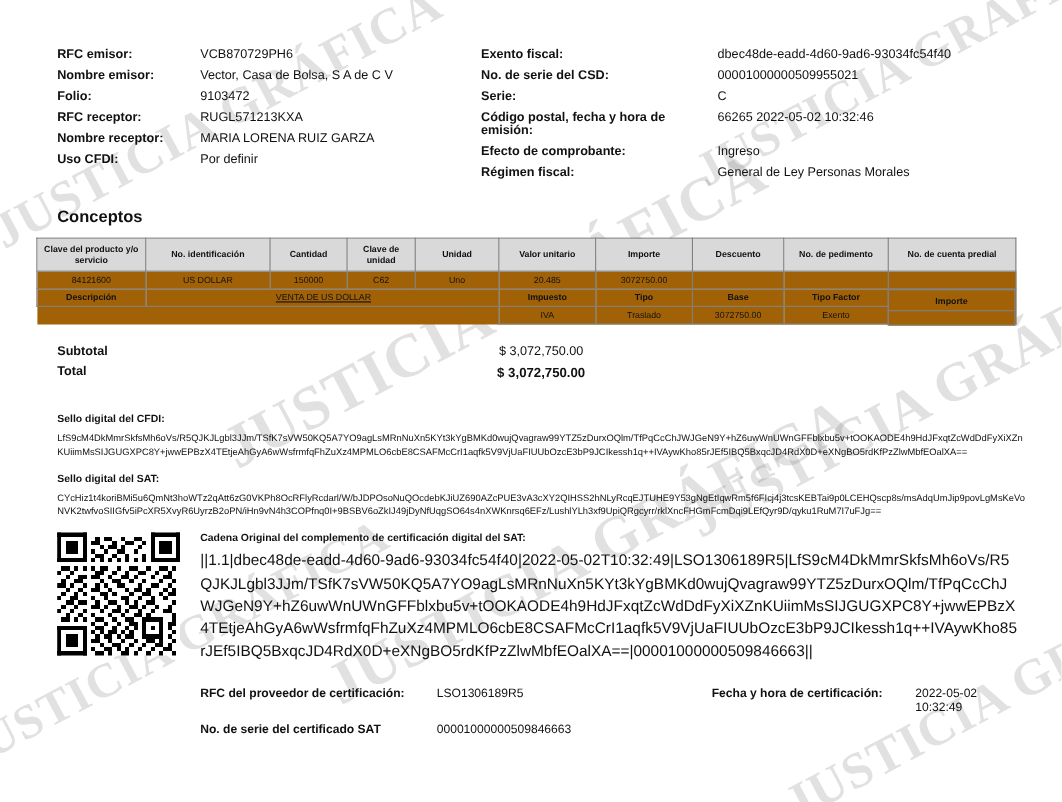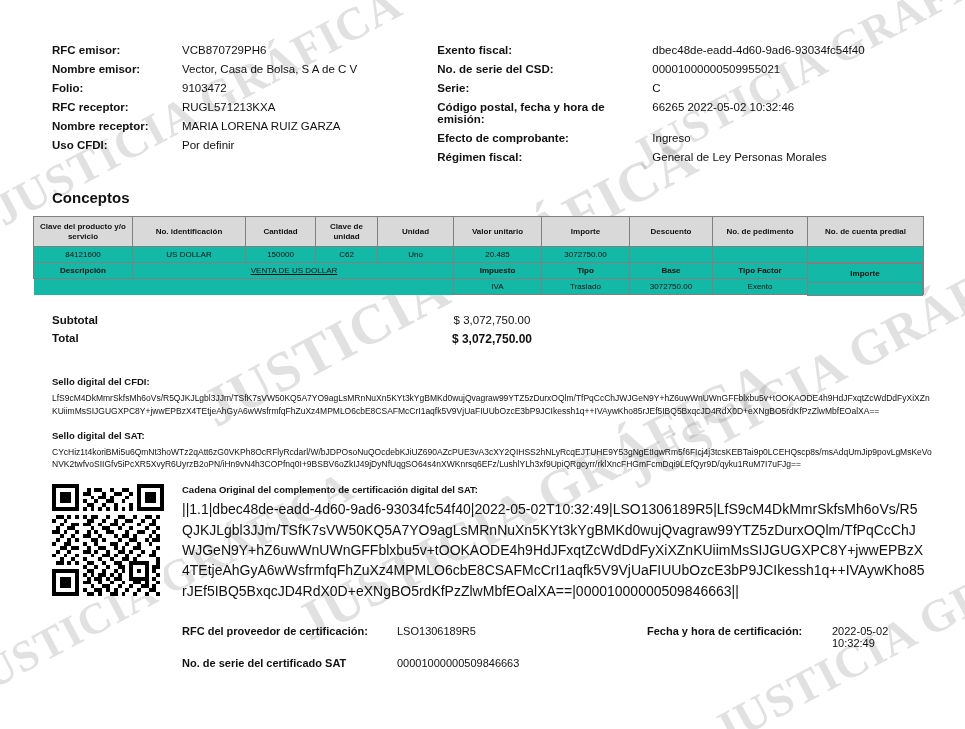--- a/index.html
+++ b/index.html
@@ -65,21 +65,21 @@
     background: #d9d9d9;
     font-weight: bold;
     text-align: center;
     font-size: 8px;
     height: 30px;
     line-height: 1.15;
   }
   table.concepts tbody td {
     text-align: center;
     height: 14px;
-    background: #14b8a6;
+    background: #a16207;
   }
   .desc-lbl {
     background: #d9d9d9;
     font-weight: bold;
     text-align: center;
     font-size: 8px;
   }
   .desc-val { text-align: right; padding-left: 5px !important; text-decoration: underline; }
   .imp-head {
     background: #d9d9d9; font-weight: bold; text-align: center;

